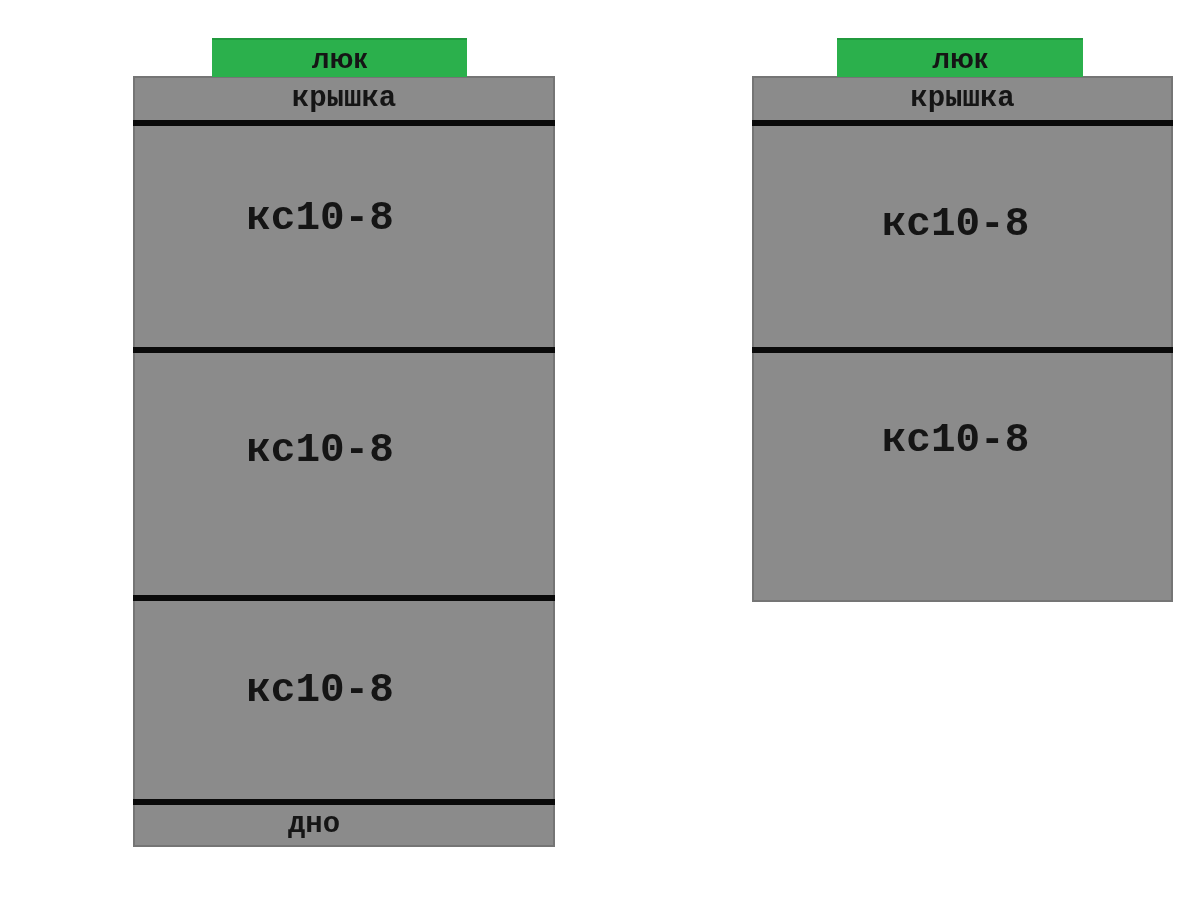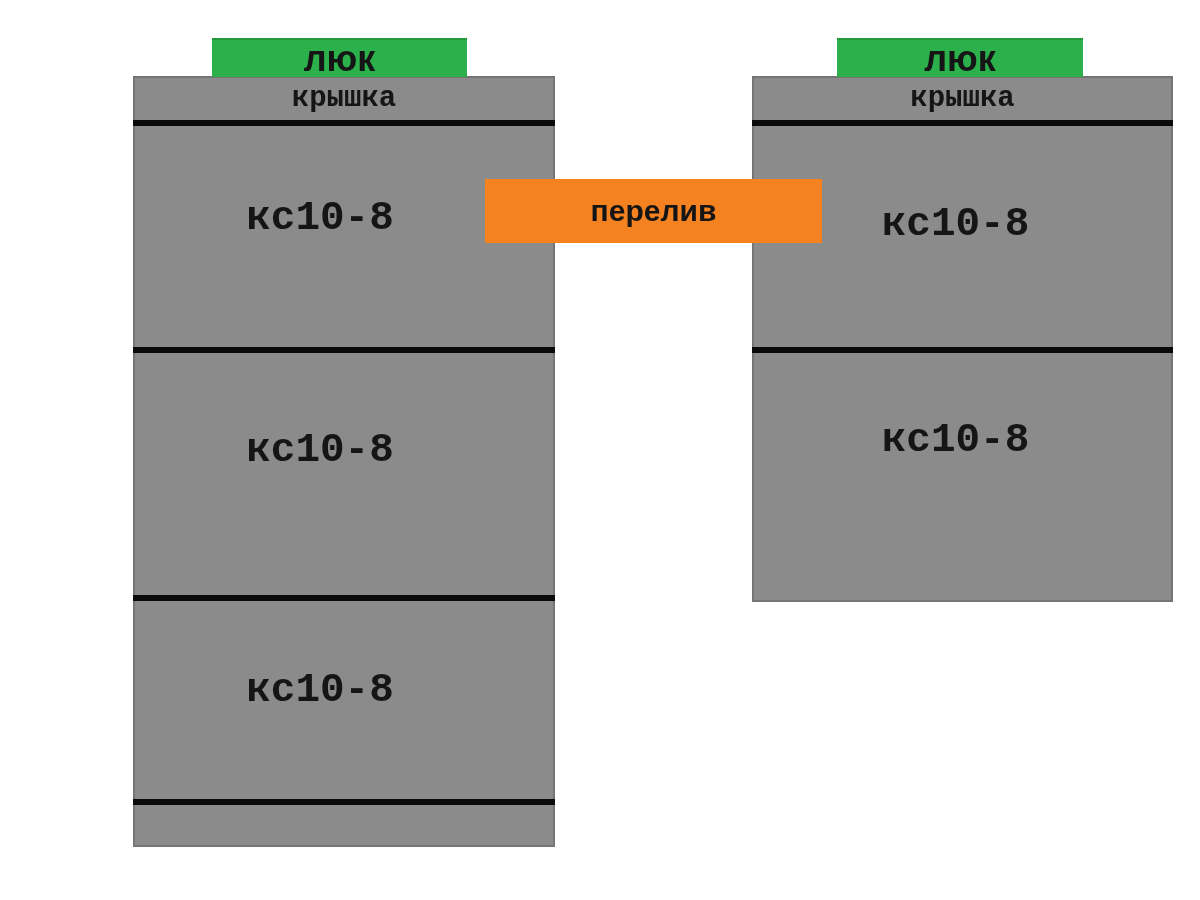--- a/index.html
+++ b/index.html
@@ -34,21 +34,21 @@
   .tank-left{ left:133px; top:76px; width:422px; height:771px; }
   .tank-right{ left:752px; top:76px; width:421px; height:526px; }
   .hatch{
     position:absolute;
     background:var(--green);
     border-top:2px solid #219a3e;
     box-sizing:border-box;
     display:flex;
     align-items:center;
     justify-content:center;
-    font-size:36px;
+    font-size:28px;
     z-index:3;
   }
   .hatch-left{ left:212px; top:38px; width:255px; height:39px; }
   .hatch-right{ left:837px; top:38px; width:246px; height:39px; }
   .pipe{
     position:absolute;
     background:var(--orange);
     display:flex;
     align-items:center;
     justify-content:center;
@@ -86,28 +86,28 @@
 
   <div class="tank tank-left">
     <div class="tank-text cover-text">крышка</div>
     <div class="hline" style="top:42px"></div>
     <div class="tank-text ring-text shift-left" style="top:122px">кс10-8</div>
     <div class="hline" style="top:269px"></div>
     <div class="tank-text ring-text shift-left" style="top:354px">кс10-8</div>
     <div class="hline" style="top:517px"></div>
     <div class="tank-text ring-text shift-left" style="top:594px">кс10-8</div>
     <div class="hline" style="top:721px"></div>
+    <div class="tank-text bottom-text">дно</div>
   </div>
 
   <div class="hatch hatch-right">люк</div>
 
   <div class="tank tank-right">
     <div class="tank-text cover-text">крышка</div>
     <div class="hline" style="top:42px"></div>
     <div class="tank-text ring-text shift-left-sm" style="top:128px">кс10-8</div>
     <div class="hline" style="top:269px"></div>
     <div class="tank-text ring-text shift-left-sm" style="top:344px">кс10-8</div>
   </div>
 
 
-  <div class="pipe pipe-overflow">перелив</div>
 
 </div>
 
 </body></html>

